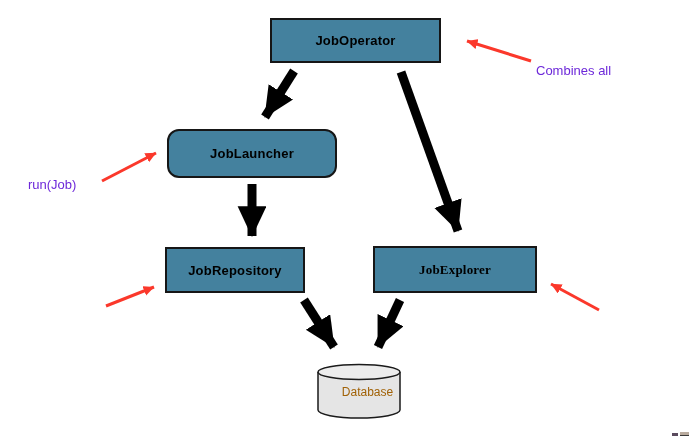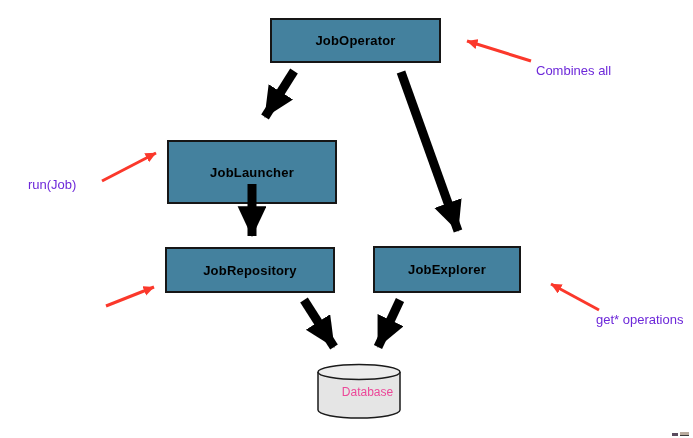--- a/index.html
+++ b/index.html
@@ -13,40 +13,40 @@
   .node{
     position:absolute;
     background:#44819e;
     border:2px solid #161616;
     box-sizing:border-box;
     display:flex;align-items:center;justify-content:center;
     font-weight:bold;font-size:13px;color:#000;
     letter-spacing:0.2px;
   }
   #node-joboperator { left:270px; top:18px;  width:171px; height:45px; }
-  #node-joblauncher { left:167px; top:140px; width:170px; height:64px; }
-  #node-jobrepository{ left:165px; top:247px; width:170px; height:46px; }
-  #node-jobexplorer { left:373px; top:246px; width:148px; height:47px; }
+  #node-joblauncher { left:167px; top:129px; width:170px; height:49px;border-radius:12px; }
+  #node-jobrepository{ left:165px; top:247px; width:140px; height:46px; }
+  #node-jobexplorer { left:373px; top:246px; width:164px; height:47px;font-family:Liberation Serif, serif; }
   .note{
     position:absolute;
     color:#6d28d9;
     font-size:13px;
     white-space:nowrap;
   }
   #note-combines{ left:536px; top:63px;  }
   #note-runjob  { left:28px;  top:177px; }
   #note-crud    { left:8px;   top:307px; }
   #note-get     { left:596px; top:312px; }
   #arrow-layer{
     position:absolute;left:0;top:0;width:693px;height:438px;
     pointer-events:none;
   }
   #db-label{
     position:absolute;left:318px;top:385px;width:99px;
-    text-align:center;font-size:12px;color:#ec4899;
+    text-align:center;font-size:12px;color:#a16207;
   }
   .footer-bit{position:absolute;}
   #footer-bit-1{left:672px;top:433px;width:6px;height:3px;background:#5a4a5e;}
   #footer-bit-2{left:680px;top:432px;width:9px;height:4px;background:#b9ab9e;border-bottom:1px solid #3a3a3a;box-sizing:border-box;}
 </style>
 </head>
 <body>
 
 <div id="canvas">
 
@@ -87,18 +87,17 @@
     <g>
       <path d="M 318 372 L 318 410 A 41 8 0 0 0 400 410 L 400 372" fill="#e5e5e5" stroke="#1a1a1a" stroke-width="1.5"></path>
       <ellipse cx="359" cy="372" rx="41" ry="7.5" fill="#ececec" stroke="#1a1a1a" stroke-width="1.5"></ellipse>
     </g>
   </svg>
 
   <div id="db-label">Database</div>
 
   <div class="note" id="note-combines">Combines all</div>
   <div class="note" id="note-runjob">run(Job)</div>
-  <div class="note" id="note-get">get* operations</div>
 
   <div class="footer-bit" id="footer-bit-1"></div>
   <div class="footer-bit" id="footer-bit-2"></div>
 
 </div>
 
 </body></html>

